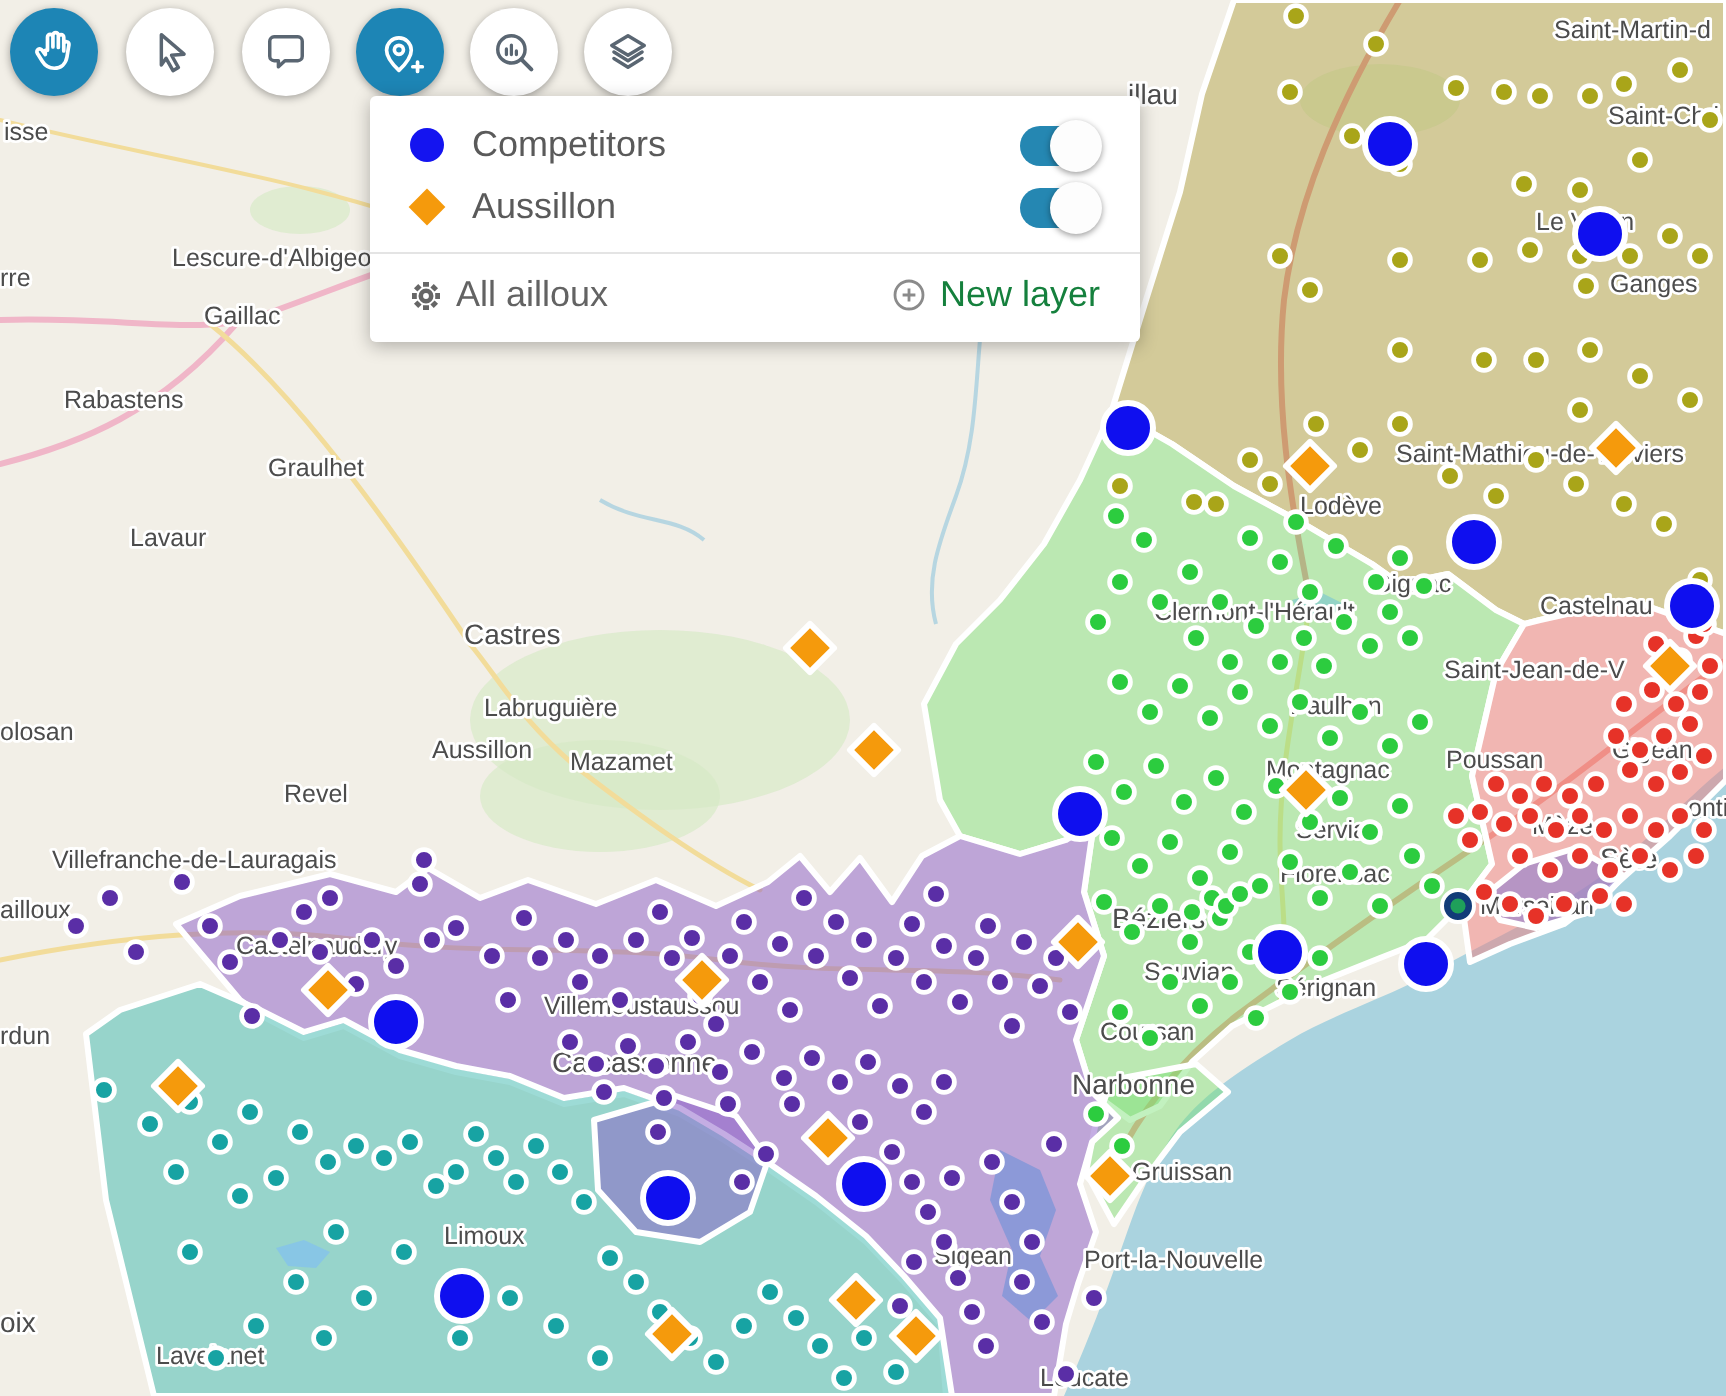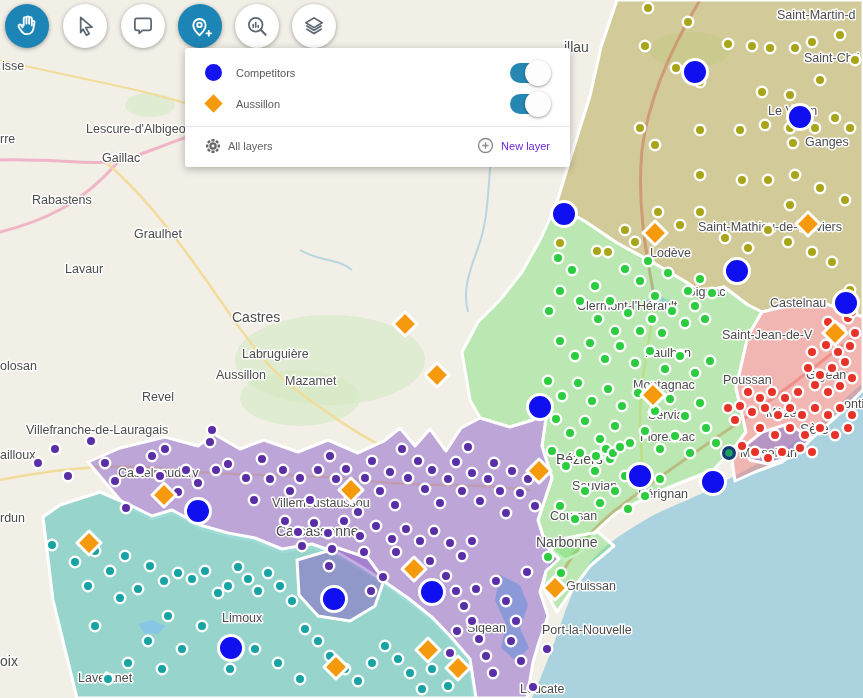--- a/index.html
+++ b/index.html
@@ -12,35 +12,35 @@
   .toolbar-btn{position:absolute;top:4px;width:44px;height:44px;border-radius:50%;
     background:#fff;border:none;padding:0;margin:0;cursor:pointer;
     box-shadow:0 1px 4px rgba(0,0,0,.35);display:flex;align-items:center;justify-content:center;
     color:#5a6672;}
   .toolbar-btn.active{background:#1d85b5;color:#fff;}
   .toolbar-btn svg{display:block;}
 
   
   .layers-panel{position:absolute;left:185px;top:48px;width:385px;background:#fff;
     border-radius:3px;box-shadow:0 2px 9px rgba(0,0,0,.28);padding-top:9px;
-    font-size:11px;color:#5a5a5a;}
+    font-size:18px;color:#5a5a5a;}
   .layer-row{display:flex;align-items:center;height:31px;padding:0 22px 0 20px;}
   .swatch{flex:0 0 auto;}
   .swatch.circle{width:17px;height:17px;border-radius:50%;margin-right:14px;}
   .swatch.diamond{width:13px;height:13px;transform:rotate(45deg);margin:0 16px 0 2px;}
   .layer-label{flex:1 1 auto;}
   .toggle{position:relative;flex:0 0 auto;width:38px;height:20px;border-radius:10px;
     background:#2587b2;cursor:pointer;}
   .knob{position:absolute;right:-3px;top:-3px;width:26px;height:26px;border-radius:50%;
     background:#fdfdfd;box-shadow:0 1px 3px rgba(0,0,0,.4);}
   .panel-divider{height:1px;background:#e4e4e4;margin-top:7px;}
   .panel-footer{display:flex;align-items:center;justify-content:space-between;
     padding:10px 20px 13px 20px;color:#636363;}
   .footer-btn{display:flex;align-items:center;gap:7px;cursor:pointer;}
-  .footer-btn.new{color:#6d28d9;}
+  .footer-btn.new{color:#15803d;}
   .footer-btn svg{display:block;}
 
   
   .town{font-family:"Liberation Sans",sans-serif;fill:#4c4c4c;
         stroke:#ffffff;stroke-width:2.8px;paint-order:stroke;stroke-linejoin:round;}
 </style>
 </head>
 <body>
 
 <div class="app">
@@ -530,21 +530,21 @@
     <div class="panel-divider"></div>
     <div class="panel-footer">
       <span class="footer-btn">
         <svg width="16" height="16" viewBox="-8 -8 16 16" stroke="#666" fill="none">
           <circle r="2.6" stroke-width="2.3"></circle>
           <g stroke-width="3">
             <path d="M0 -7V-4.6M7 0H4.6M0 7V4.6M-7 0H-4.6"></path>
             <path d="M4.95 -4.95L3.25 -3.25M4.95 4.95L3.25 3.25M-4.95 4.95L-3.25 3.25M-4.95 -4.95L-3.25 -3.25"></path>
           </g>
         </svg>
-        <span>All layers</span>
+        <span>All ailloux</span>
       </span>
       <span class="footer-btn new">
         <svg width="17" height="17" viewBox="-8.5 -8.5 17 17" stroke="#8b8b8b" fill="none" stroke-width="1.4">
           <circle r="7"></circle>
             <path d="M-3.2 0H3.2M0 -3.2V3.2"></path>
         </svg>
         <span>New layer</span>
       </span>
     </div>
   </div>

